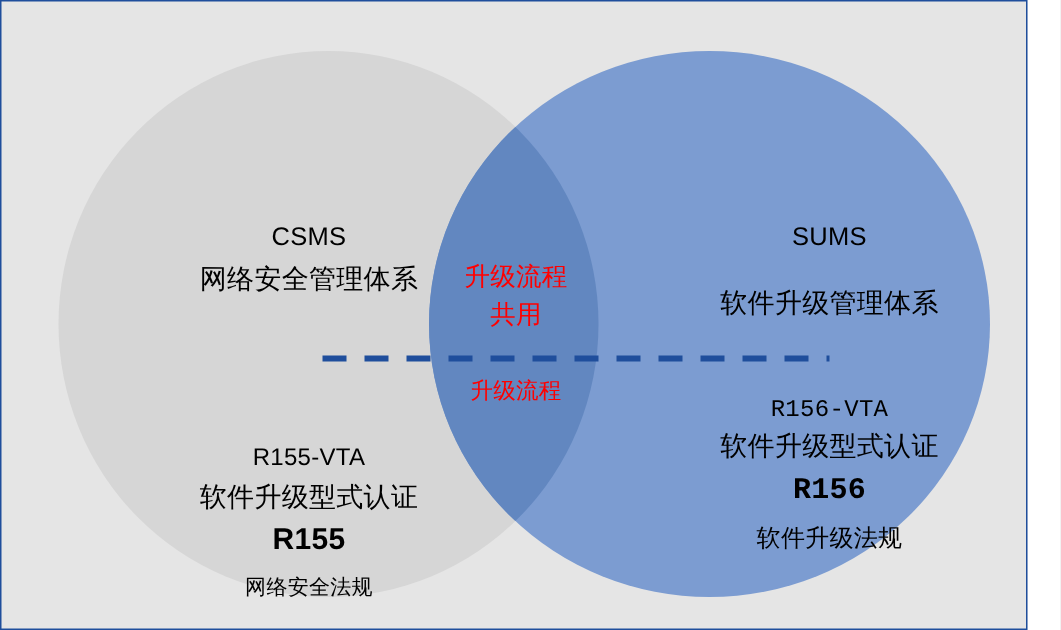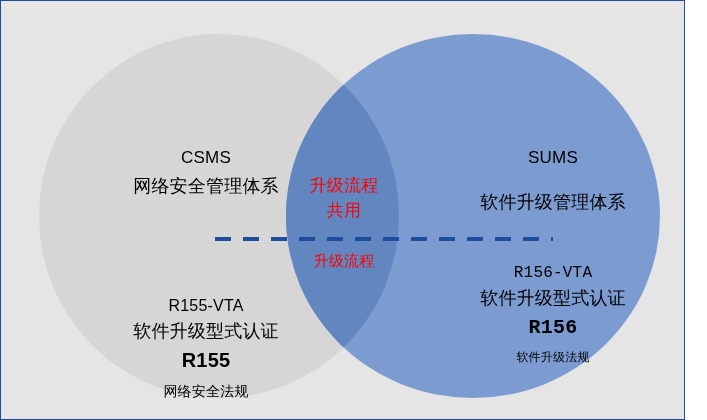--- a/index.html
+++ b/index.html
@@ -69,21 +69,21 @@
   #r155-code{font-size:20px;font-weight:bold;margin-top:3px;}
   #r155-reg{font-size:14px;margin-top:9px;}
 
   
   #r156-block{
     left:432px;top:262px;width:240px;font-family:Liberation Mono, monospace;
   }
   #r156-vta{font-size:16px;}
   #r156-cert{font-size:18px;margin-top:3px;}
   #r156-code{font-size:20px;font-weight:bold;margin-top:3px;}
-  #r156-reg{font-size:12px;margin-top:9px;}
+  #r156-reg{font-size:16px;margin-top:9px;}
 </style>
 </head>
 <body>
 
 <div id="canvas">
 
   <svg class="venn-svg" viewBox="0 0 705 418">
 
     <ellipse cx="218" cy="215" rx="180" ry="182" fill="#D6D6D6"></ellipse>
 

